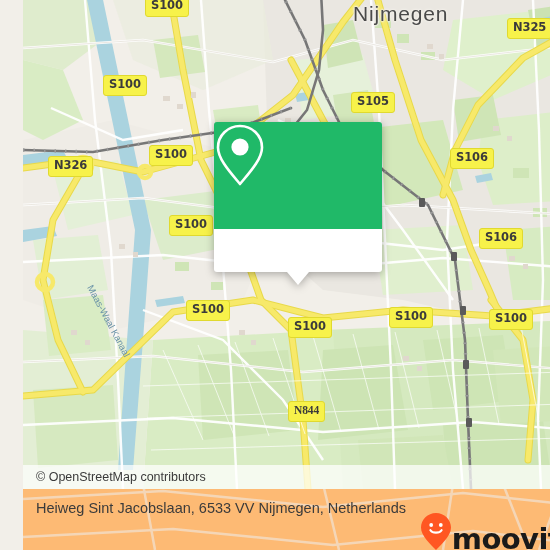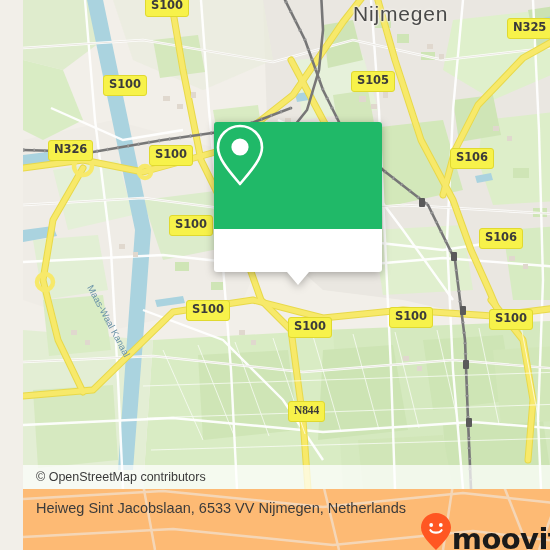--- a/index.html
+++ b/index.html
@@ -327,22 +327,22 @@
           <path d="M120,386 L540,372"></path>
             <path d="M124,418 L540,404"></path>
           <path d="M128,450 L540,438"></path>
         </g>
       </g>
     </svg>
 
     <div class="shield" style="left:122px; top:-4px;">S100</div>
     <div class="shield" style="left:484px; top:18px;">N325</div>
     <div class="shield" style="left:80px; top:75px;">S100</div>
-    <div class="shield" style="left:328px; top:71px;">S105</div>
-    <div class="shield" style="left:25px; top:140px;">N326</div>
+    <div class="shield" style="left:328px; top:92px;">S105</div>
+    <div class="shield" style="left:25px; top:156px;">N326</div>
     <div class="shield" style="left:126px; top:145px;">S100</div>
     <div class="shield" style="left:427px; top:148px;">S106</div>
     <div class="shield" style="left:146px; top:215px;">S100</div>
     <div class="shield" style="left:456px; top:228px;">S106</div>
     <div class="shield" style="left:163px; top:300px;">S100</div>
     <div class="shield" style="left:265px; top:317px;">S100</div>
     <div class="shield" style="left:366px; top:307px;">S100</div>
     <div class="shield" style="left:466px; top:309px;">S100</div>
     <div class="shield" style="left:265px; top:401px;font-family:Liberation Serif, serif;">N844</div>
 

